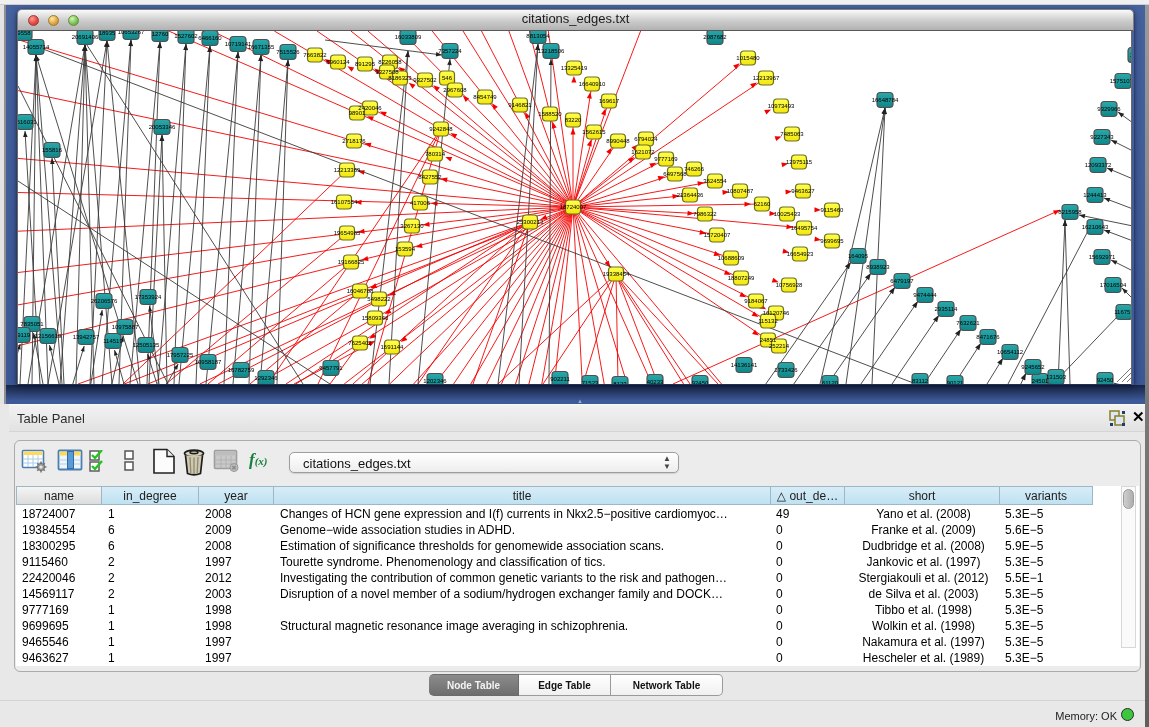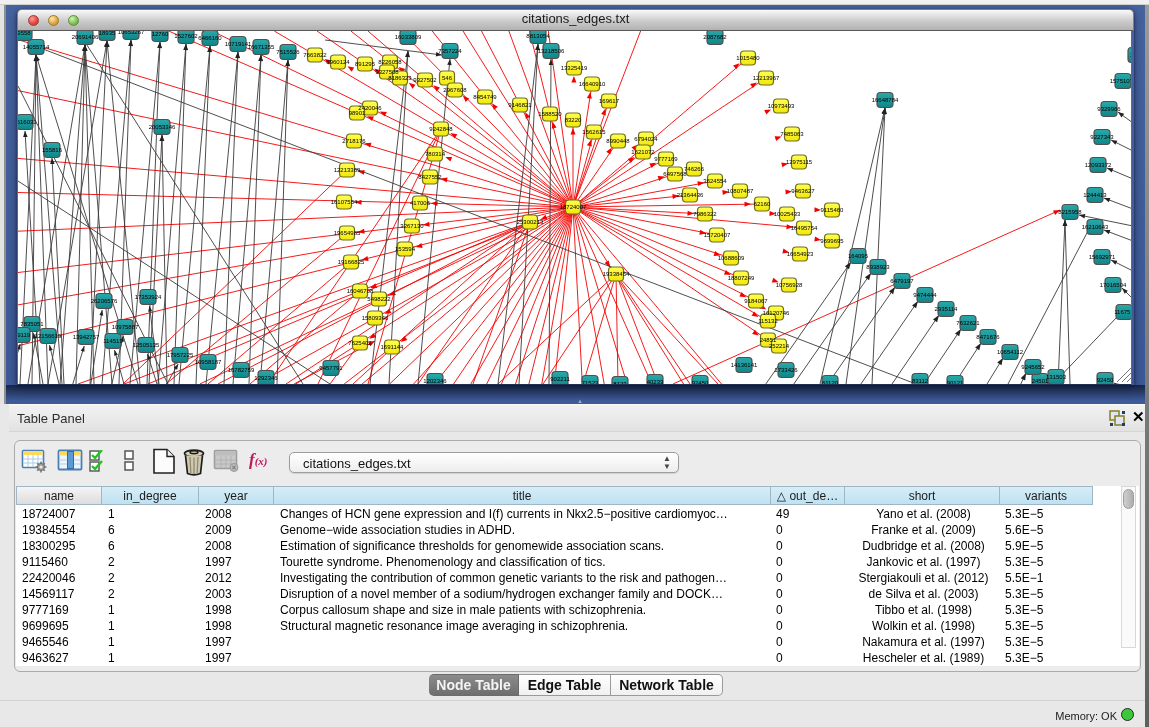--- a/index.html
+++ b/index.html
@@ -38,21 +38,21 @@
 #thead .th.first{background:linear-gradient(#f5f5f5,#dcdcdc);border-left:1px solid #9fb6c4}
 #trows{position:absolute;left:0;top:20px;width:1077px;height:161px;overflow:hidden;color:#000}
 .tr{position:absolute;left:0;height:16px;width:100%;line-height:16px;white-space:nowrap}
 .tr span{position:absolute;display:block;overflow:hidden}
 .c0{left:6px;width:80px}.c1{left:92px;width:90px}.c2{left:189px;width:70px}
 .c3{left:264px;width:490px}.c4{left:760px;width:68px}
 .c5{left:831px;width:153px;text-align:center}.c6{left:989px;width:88px}
 #vsb{position:absolute;right:3px;top:0px;width:15px;height:162px;background:#fafafa;border:1px solid #d8d8d8}
 #vsb .thumb{position:absolute;left:1px;top:2px;width:11px;height:20px;border-radius:6px;background:linear-gradient(90deg,#cfcfcf,#aeaeae);border:1px solid #9b9b9b}
 
-#tabs{position:absolute;left:429px;top:270px;height:38px;font-size:14px}
+#tabs{position:absolute;left:429px;top:270px;height:38px;font-size:10px}
 .tab{float:left;height:22px;line-height:21px;font-weight:bold;text-align:center;background:linear-gradient(#ffffff,#f0f0f0);border:1px solid #9a9a9a;border-left:none;color:#111}
 .tab.sel{background:linear-gradient(#8c8c8c,#6e6e6e);color:#f4f4f4;border-color:#6b6b6b;border-radius:5px 0 0 5px}
 .tab.last{border-radius:0 5px 5px 0}
 #statusline{position:absolute;left:0;top:296px;width:100%;height:1px;background:#d2d2d2}
 #mem{position:absolute;right:32px;top:306px;font-size:11px;color:#1c1c1c}
 #memdot{position:absolute;right:15px;top:304px;width:13px;height:13px;border-radius:50%;background:#3dc73d;border:1.5px solid #2a2a2a}
 svg text{user-select:none}
 </style></head>
 <body>
 <div id="root">
@@ -782,21 +782,21 @@
         <g stroke="#b2b2b2" stroke-width="1">
                 <line x1="8" y1="8" x2="8" y2="20"></line>
                 <line x1="13" y1="8" x2="13" y2="20"></line>
                 <line x1="18" y1="8" x2="18" y2="20"></line>
                 <line x1="2" y1="12" x2="23" y2="12"></line>
                 <line x1="2" y1="16" x2="23" y2="16"></line>
               </g>
         <circle cx="21" cy="19.5" r="4" fill="#bbb" stroke="#999"></circle>
               <path d="M19.4 18 l3.2 3.2 M22.6 18 l-3.2 3.2" stroke="#888" stroke-width="1.3"></path>
       </svg></span>
-      <span class="tbi" style="left:234px;top:9px;font-family:'Liberation Serif',serif;font-style:italic;font-weight:bold;font-size:17px;color:#be185d">f<span style="font-size:11px">(x)</span></span>
+      <span class="tbi" style="left:234px;top:9px;font-family:'Liberation Serif',serif;font-style:italic;font-weight:bold;font-size:17px;color:#15803d">f<span style="font-size:11px">(x)</span></span>
       <div id="combo">
             <span class="txt">citations_edges.txt</span>
             <span class="ar">▲<br>▼</span>
           </div>
     </div>
     <div id="tbl">
       <div id="thead">
         <div class="th first" style="left:0;width:86px">name</div>
         <div class="th" style="left:86px;width:97px">in_degree</div>
         <div class="th" style="left:183px;width:75px">year</div>
@@ -857,21 +857,20 @@
               <span class="c2">2003</span>
               <span class="c3">Disruption of a novel member of a sodium/hydrogen exchanger family and DOCK…</span>
               <span class="c4">0</span>
               <span class="c5">de Silva et al. (2003)</span>
               <span class="c6">5.3E−5</span>
             </div>
 <div class="tr" style="top:96px">
               <span class="c0">9777169</span>
               <span class="c1">1</span>
               <span class="c2">1998</span>
-              <span class="c3">Corpus callosum shape and size in male patients with schizophrenia.</span>
               <span class="c4">0</span>
               <span class="c5">Tibbo et al. (1998)</span>
               <span class="c6">5.3E−5</span>
             </div>
 <div class="tr" style="top:112px">
               <span class="c0">9699695</span>
               <span class="c1">1</span>
               <span class="c2">1998</span>
               <span class="c3">Structural magnetic resonance image averaging in schizophrenia.</span>
               <span class="c4">0</span>

